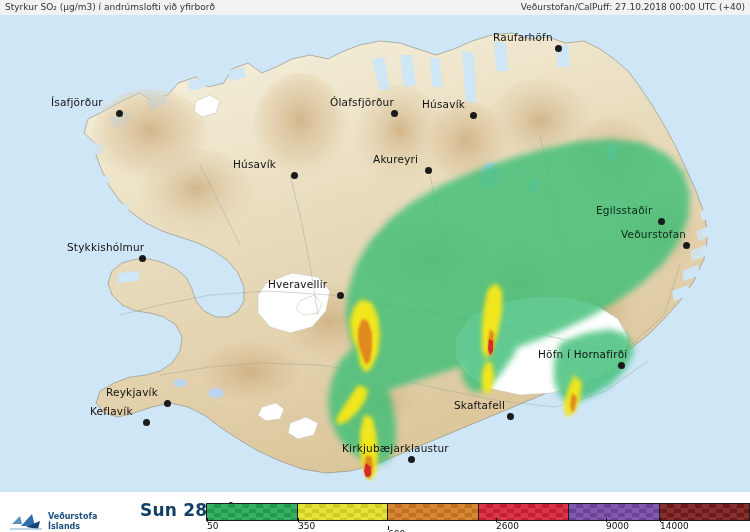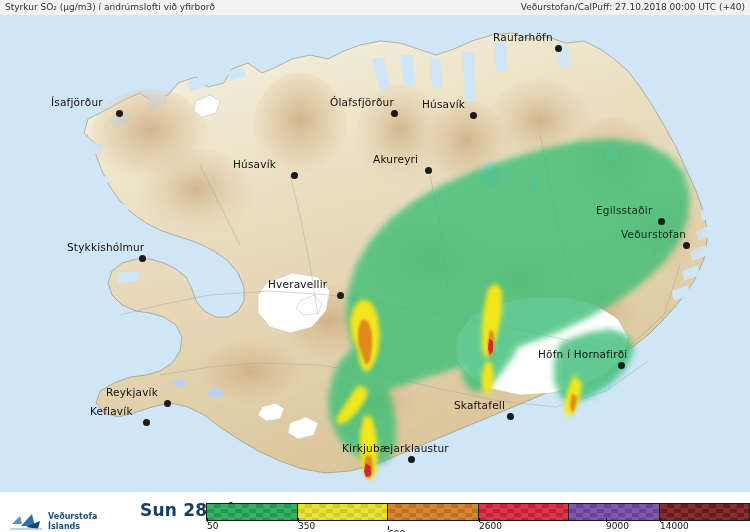--- a/index.html
+++ b/index.html
@@ -346,18 +346,18 @@
       <div class="seg" style="flex: 1 1 0px; background: repeating-conic-gradient(rgb(207, 204, 36) 0%, rgb(207, 204, 36) 25%, rgb(229, 226, 58) 0%, rgb(229, 226, 58) 50%) 0px 0px / 14px 9px;"></div>
       <div class="seg" style="flex: 1 1 0px; background: repeating-conic-gradient(rgb(193, 112, 31) 0%, rgb(193, 112, 31) 25%, rgb(215, 134, 53) 0%, rgb(215, 134, 53) 50%) 0px 0px / 14px 9px;"></div>
       <div class="seg" style="flex: 1 1 0px; background: repeating-conic-gradient(rgb(195, 32, 51) 0%, rgb(195, 32, 51) 25%, rgb(217, 54, 73) 0%, rgb(217, 54, 73) 50%) 0px 0px / 14px 9px;"></div>
       <div class="seg" style="flex: 1 1 0px; background: repeating-conic-gradient(rgb(107, 67, 150) 0%, rgb(107, 67, 150) 25%, rgb(129, 89, 172) 0%, rgb(129, 89, 172) 50%) 0px 0px / 14px 9px;"></div>
       <div class="seg" style="flex: 1 1 0px; background: repeating-conic-gradient(rgb(110, 26, 26) 0%, rgb(110, 26, 26) 25%, rgb(132, 48, 48) 0%, rgb(132, 48, 48) 50%) 0px 0px / 14px 9px;"></div>
     </div>
   <div id="ticks">
       <span class="tk" style="left: 1px;">50<i></i></span>
       <span class="tk" style="left: 92px;">350<i></i></span>
       <span class="tk" style="left: 182px; margin-top: 8px;">600<i></i></span>
-      <span class="tk" style="left: 273px;">2600<i></i></span>
+      <span class="tk" style="left: 290px;">2600<i></i></span>
       <span class="tk" style="left: 364px; margin-left: 36px;">9000<i></i></span>
       <span class="tk" style="left: 454px;">14000<i></i></span>
     </div>
 
 </div>
 
 </body></html>

